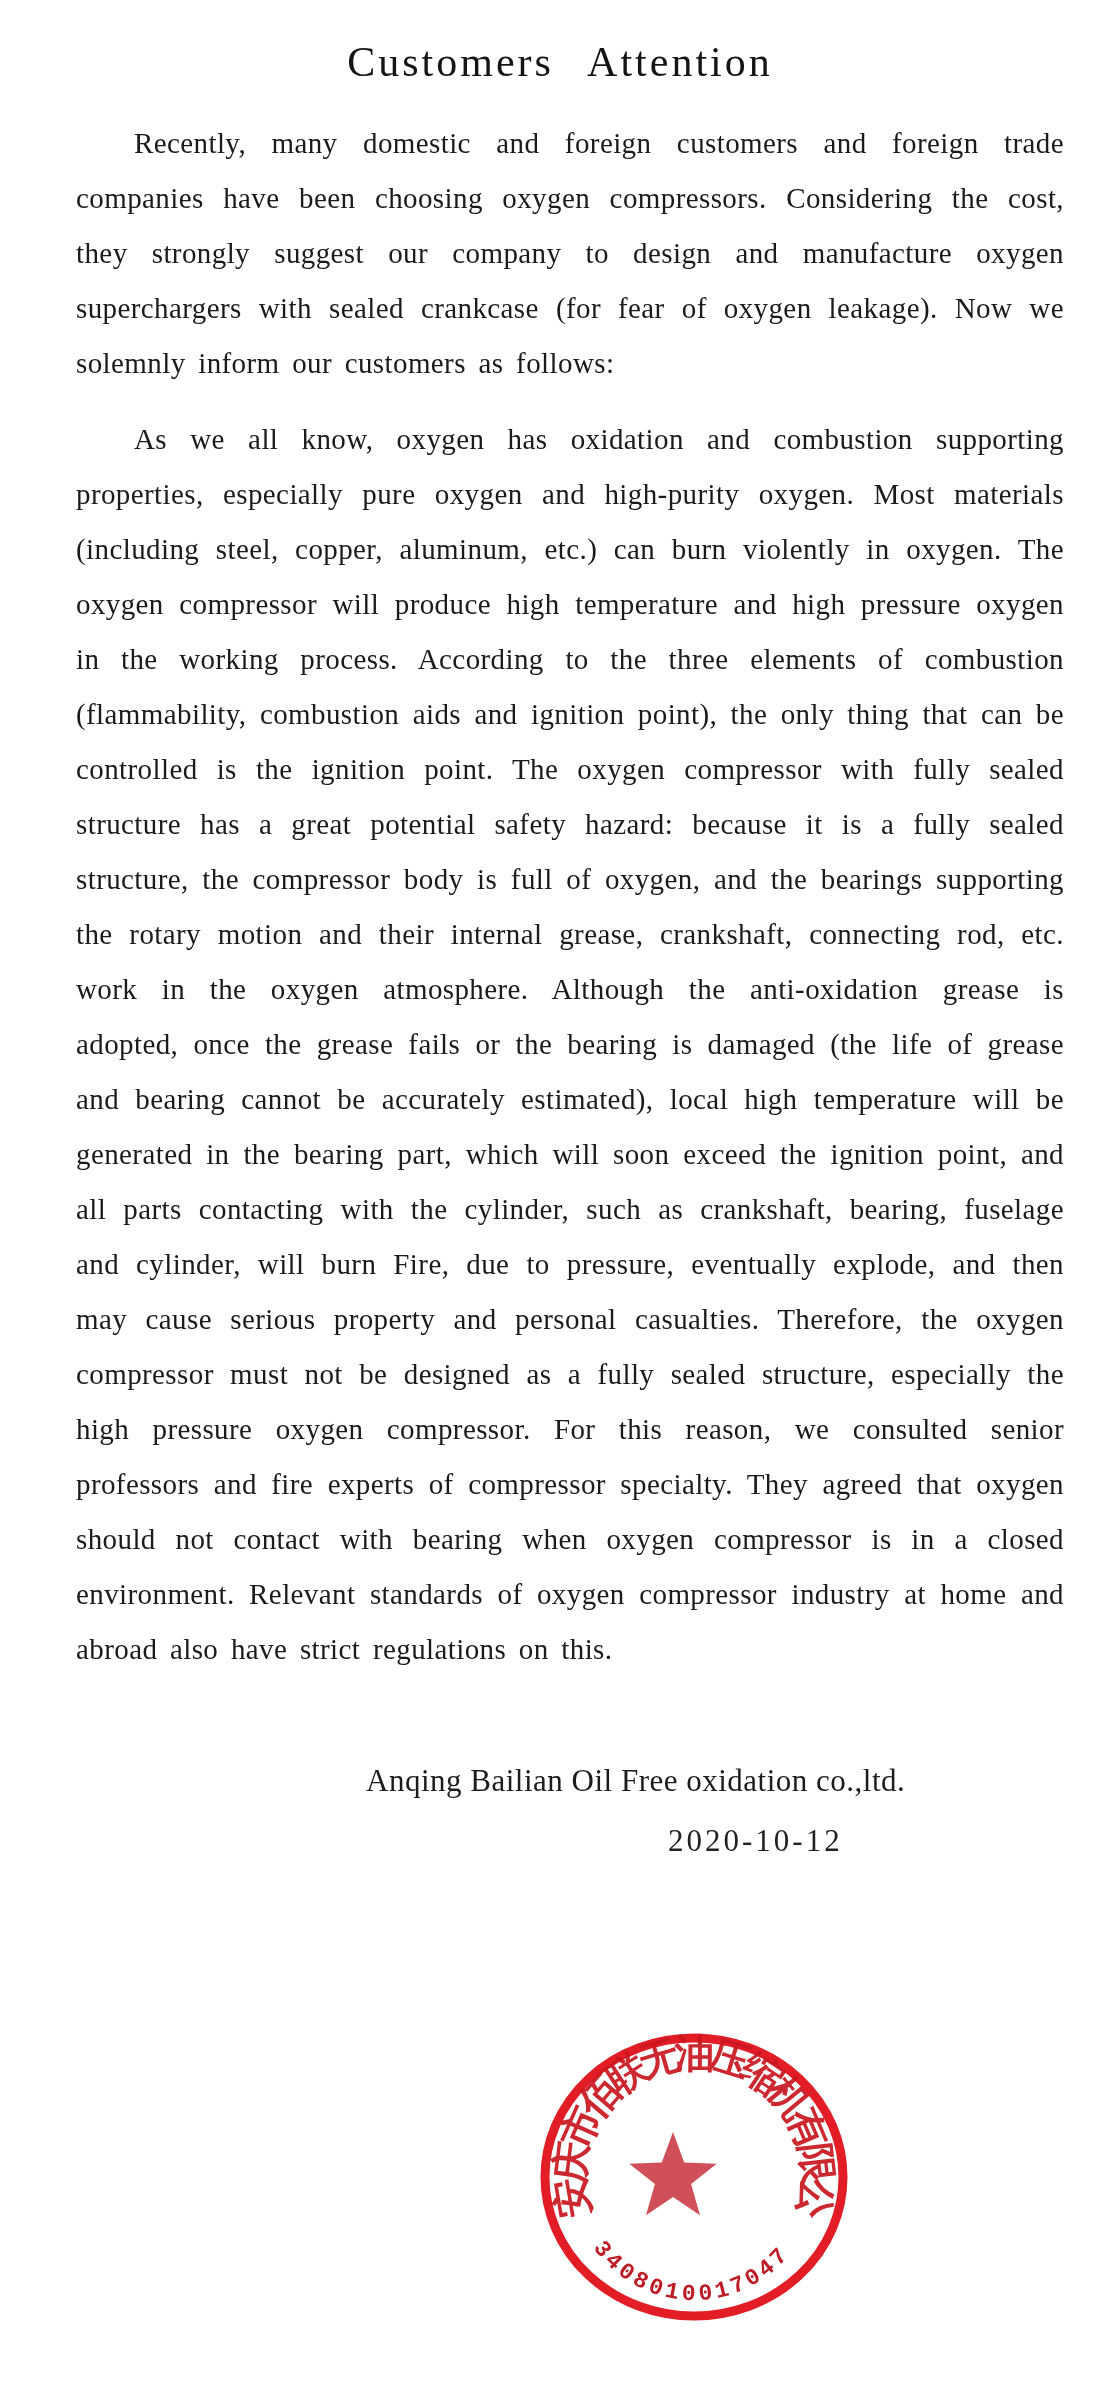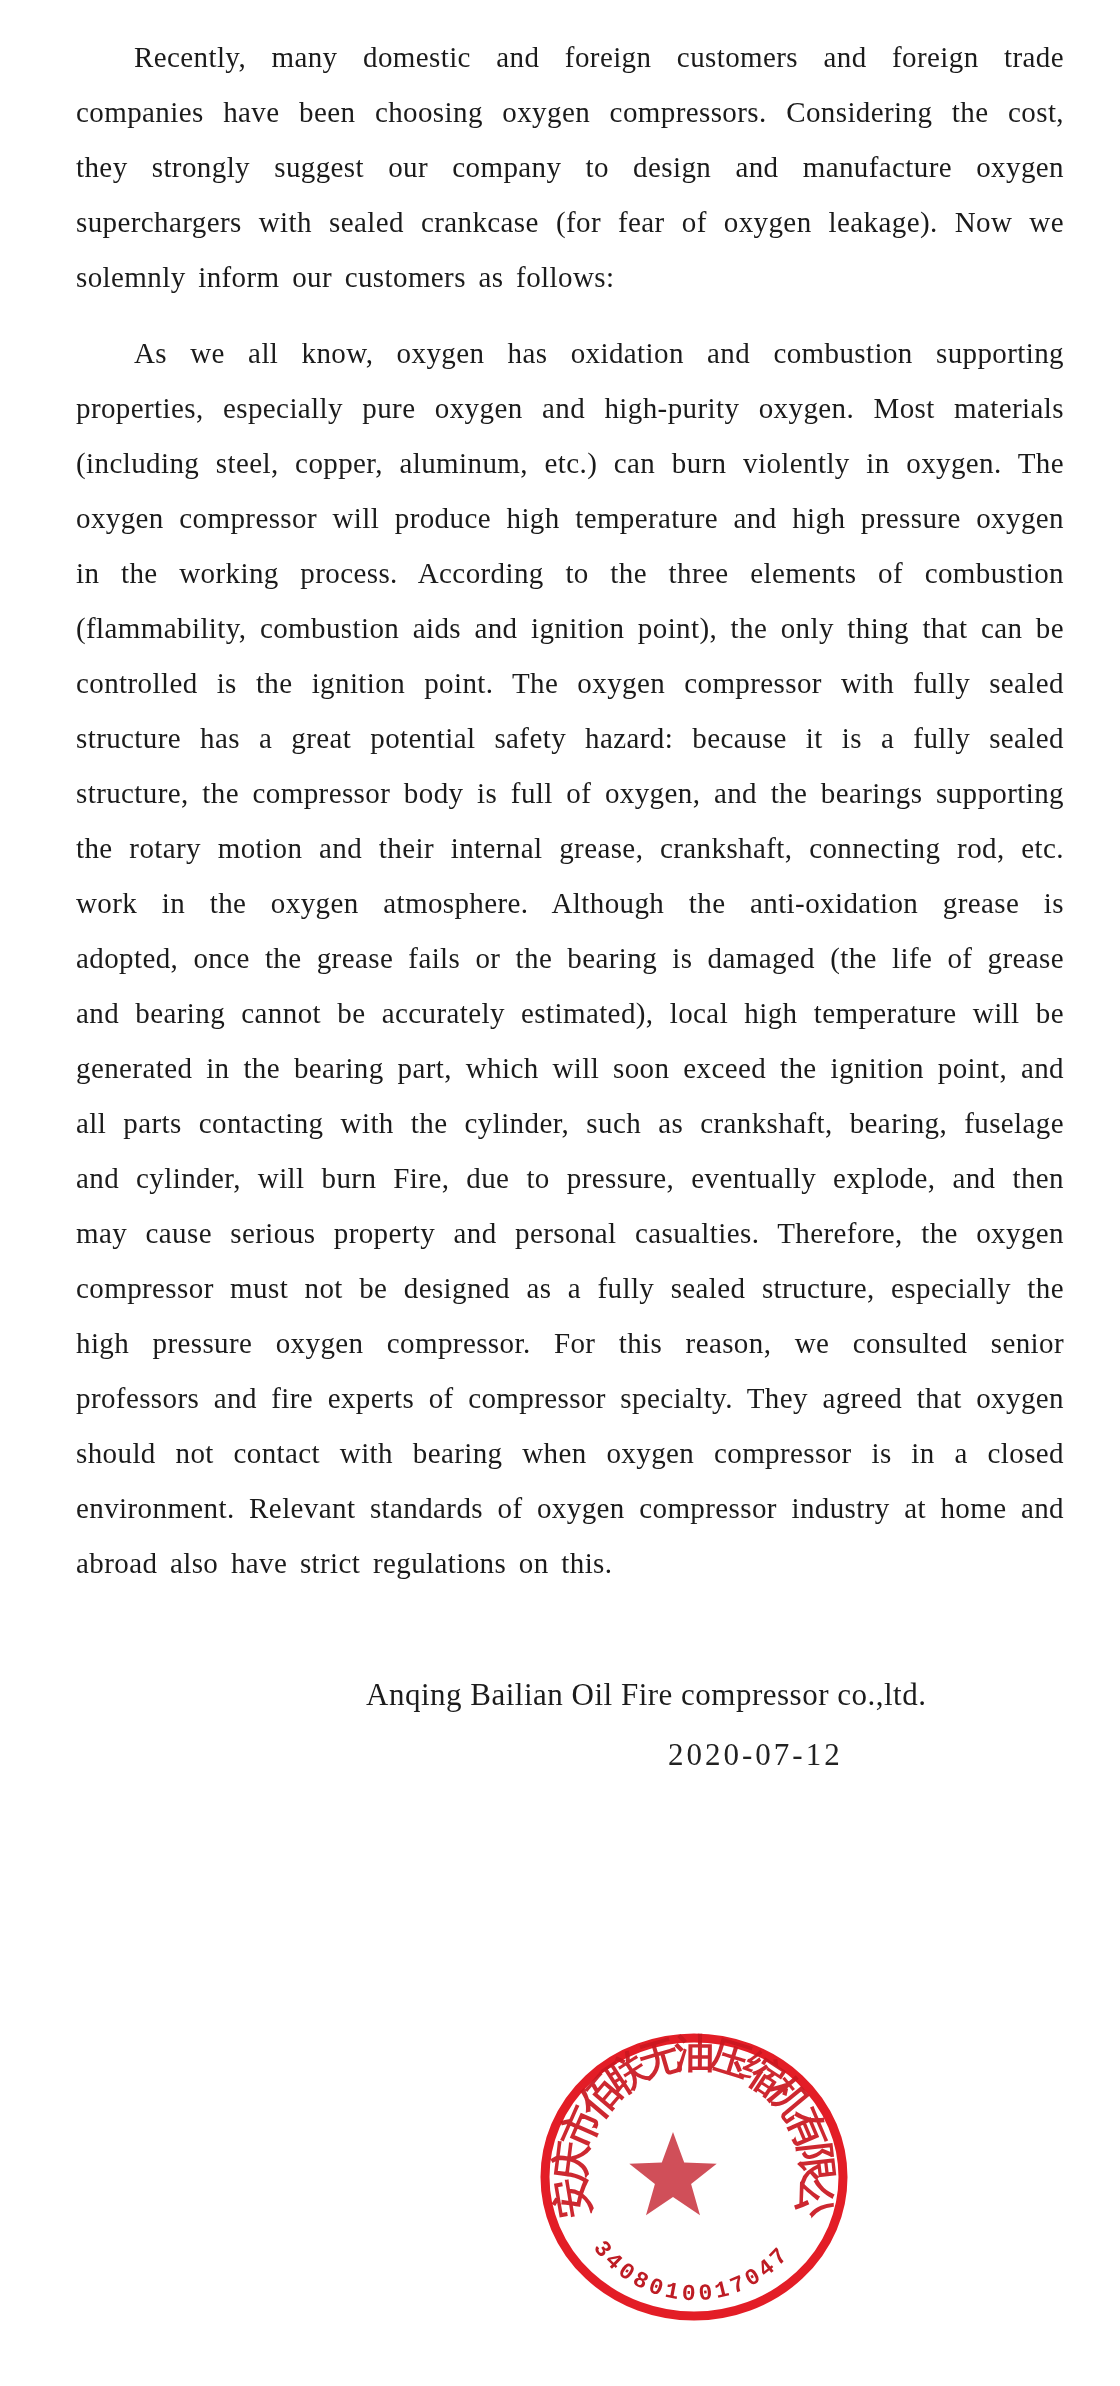--- a/index.html
+++ b/index.html
@@ -73,27 +73,28 @@
     font-size: 23px;
     fill: #bb1019;
     opacity: 0.95;
   }
 </style>
 </head>
 <body>
 
 <div class="page">
 
+  <h1 class="title">Customers Attention</h1>
 
   <div class="body-text">
     <p class="para">Recently, many domestic and foreign customers and foreign trade companies have been choosing oxygen compressors. Considering the cost, they strongly suggest our company to design and manufacture oxygen superchargers with sealed crankcase (for fear of oxygen leakage). Now we solemnly inform our customers as follows:</p>
     <p class="para">As we all know, oxygen has oxidation and combustion supporting properties, especially pure oxygen and high-purity oxygen. Most materials (including steel, copper, aluminum, etc.) can burn violently in oxygen. The oxygen compressor will produce high temperature and high pressure oxygen in the working process. According to the three elements of combustion (flammability, combustion aids and ignition point), the only thing that can be controlled is the ignition point. The oxygen compressor with fully sealed structure has a great potential safety hazard: because it is a fully sealed structure, the compressor body is full of oxygen, and the bearings supporting the rotary motion and their internal grease, crankshaft, connecting rod, etc. work in the oxygen atmosphere. Although the anti-oxidation grease is adopted, once the grease fails or the bearing is damaged (the life of grease and bearing cannot be accurately estimated), local high temperature will be generated in the bearing part, which will soon exceed the ignition point, and all parts contacting with the cylinder, such as crankshaft, bearing, fuselage and cylinder, will burn Fire, due to pressure, eventually explode, and then may cause serious property and personal casualties. Therefore, the oxygen compressor must not be designed as a fully sealed structure, especially the high pressure oxygen compressor. For this reason, we consulted senior professors and fire experts of compressor specialty. They agreed that oxygen should not contact with bearing when oxygen compressor is in a closed environment. Relevant standards of oxygen compressor industry at home and abroad also have strict regulations on this.</p>
 
-    <div class="sig-company">Anqing Bailian Oil Fire compressor co.,ltd.</div>
-    <div class="sig-date">2020-07-12</div>
+    <div class="sig-company">Anqing Bailian Oil Free oxidation co.,ltd.</div>
+    <div class="sig-date">2020-10-12</div>
   </div>
 
   <svg class="stamp" viewBox="0 0 340 310" aria-hidden="true">
     <defs>
       <path id="ringTextPath" d="M 66.6 192.6 A 110 110 0 1 1 273.4 192.6" fill="none"></path>
       <path id="ringNumberPath" d="M 69.2 225.6 A 123 123 0 0 0 270.8 225.6" fill="none"></path>
     </defs>
 
     <ellipse cx="170" cy="155" rx="149" ry="139" fill="none" stroke="#e2111a" stroke-width="9" opacity="0.95"></ellipse>
 

